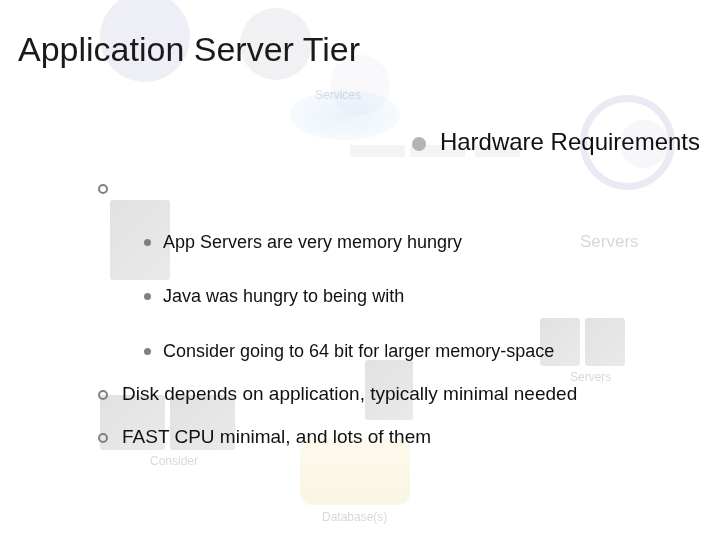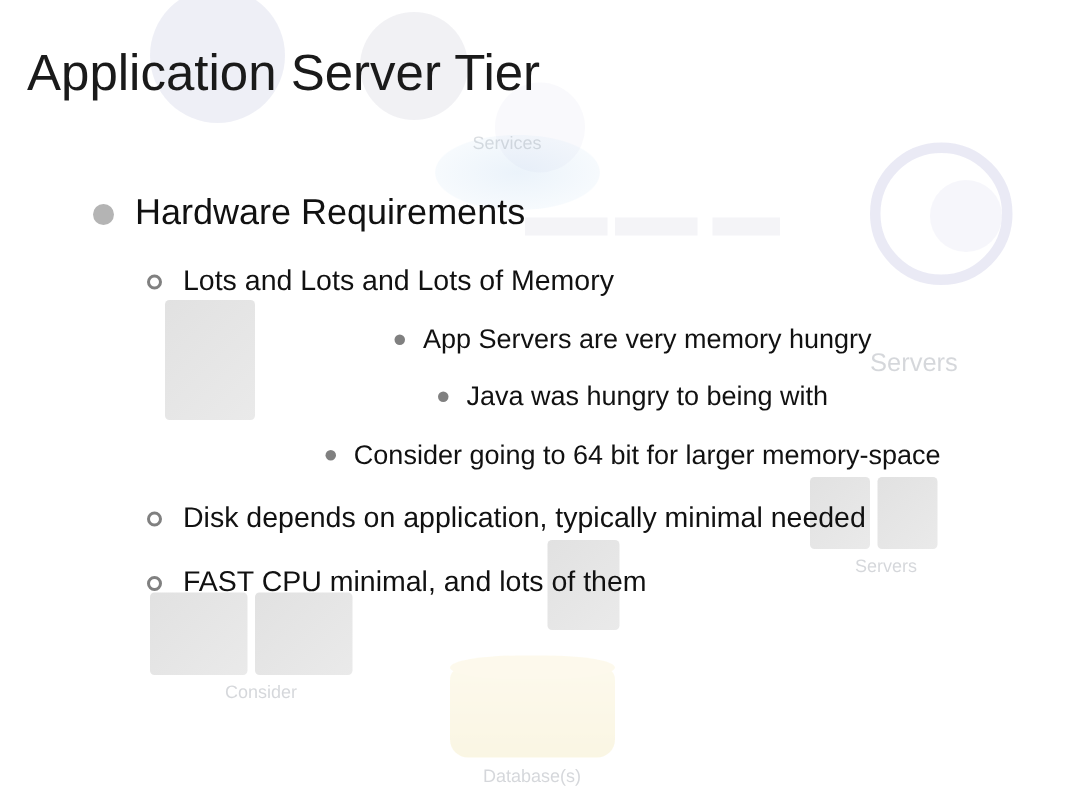--- a/index.html
+++ b/index.html
@@ -36,23 +36,23 @@
   .title { position: absolute; left: 18px; top: 30px; font-size: 34px; font-weight: 400; color: #1a1a1a; }
 
   .content { position: absolute; left: 62px; top: 125px; right: 20px; font-size: 19px; line-height: 1.45; color: #111; }
 
   .lvl1, .lvl2, .lvl3 { position: relative; }
 
   .bullet-dot { display: inline-block; width: 14px; height: 14px; border-radius: 50%; background: #b4b4b4; margin-right: 14px; vertical-align: -1px; }
   .bullet-ring { display: inline-block; width: 10px; height: 10px; border-radius: 50%; border: 2px solid #808080; margin-right: 14px; vertical-align: 0px; }
   .bullet-small { display: inline-block; width: 7px; height: 7px; border-radius: 50%; background: #808080; margin-right: 12px; vertical-align: 2px; }
 
-  .lvl1 { font-size: 24px; margin-bottom: 14px; }
+  .lvl1 { font-size: 24px; margin-bottom: 14px; text-align: right; }
   .lvl2 { font-size: 19px; margin-left: 36px; margin-top: 10px; margin-bottom: 6px; }
-  .lvl3 { font-size: 18px; margin-left: 82px; margin-top: 12px; text-align: center; }
+  .lvl3 { font-size: 18px; margin-left: 82px; margin-top: 28px; }
 
   .lvl2.later { margin-top: 16px; }
 </style>
 </head>
 <body>
 
 <div class="slide">
 
   <div class="circle c1"></div>
   <div class="circle c2"></div>
@@ -80,21 +80,21 @@
 
   <div class="title">Application Server Tier</div>
 
   <div class="content">
 
     <div class="lvl1">
       <span class="bullet-dot"></span><span>Hardware Requirements</span>
     </div>
 
     <div class="lvl2">
-      <span class="bullet-ring"></span><span>Lots and Lots and Lots of Memory</span>
+      <span class="bullet-ring"></span>
     </div>
 
     <div class="lvl3">
       <span class="bullet-small"></span><span>App Servers are very memory hungry</span>
     </div>
     <div class="lvl3">
       <span class="bullet-small"></span><span>Java was hungry to being with</span>
     </div>
     <div class="lvl3">
       <span class="bullet-small"></span><span>Consider going to 64 bit for larger memory-space</span>

